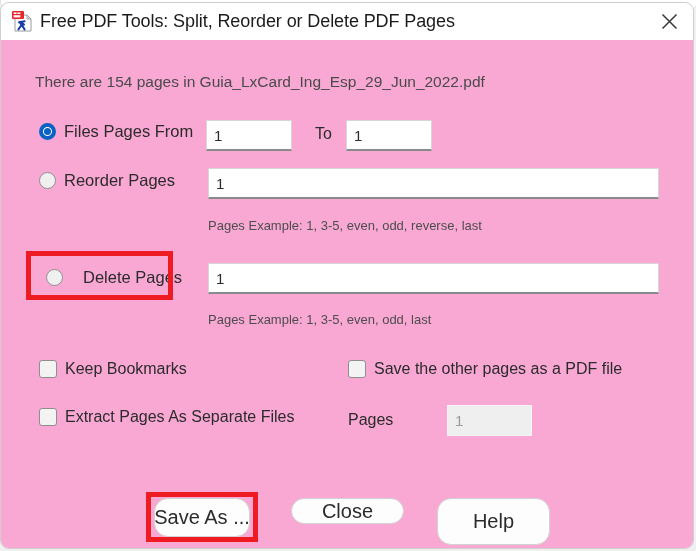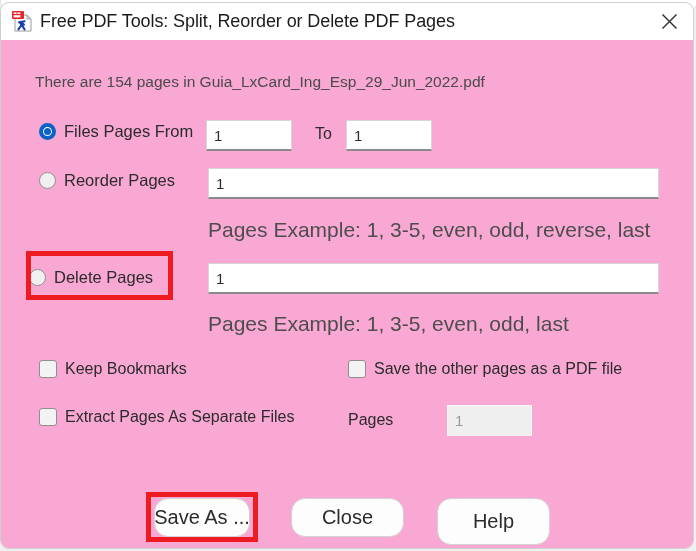--- a/index.html
+++ b/index.html
@@ -160,21 +160,21 @@
     color: #9a9a9a;
   }
 
   .static-label {
     font-size: 16px;
     color: #2b2b2b;
     white-space: nowrap;
   }
 
   .hint {
-    font-size: 21px;
+    font-size: 13px;
     color: #4d4d4d;
     white-space: nowrap;
   }
 
   
   .cb-row { display: flex; align-items: flex-end; }
   .cbox {
     width: 18px; height: 18px;
     box-sizing: border-box;
     border: 1.6px solid #8e8e8e;
@@ -276,21 +276,21 @@
     <input class="abs txt" style="left: 345px; top: 80px; width: 86px; height: 31px;" value="1">
 
     <div class="abs radio-row" style="left:38px; top:131px;">
       <span class="radio"></span>
       <span class="radio-label">Reorder Pages</span>
     </div>
     <input class="abs txt" style="left: 207px; top: 128px; width: 451px; height: 31px;" value="1">
 
     <div class="abs hint" style="left:207px; top:178px;">Pages Example: 1, 3-5, even, odd, reverse, last</div>
 
-    <div class="abs radio-row" style="left:28px; top:228px;">
+    <div class="abs radio-row" style="left:45px; top:228px;gap:12px;">
       <span class="radio"></span>
       <span class="radio-label">Delete Pages</span>
     </div>
     <input class="abs txt" style="left: 207px; top: 223px; width: 451px; height: 31px;" value="1">
 
     <div class="abs annot" style="left:25px; top:211px; width:147px; height:49px;"></div>
 
     <div class="abs hint" style="left:207px; top:272px;">Pages Example: 1, 3-5, even, odd, last</div>
 
     <div class="abs cb-row" style="left:38px; top:320px;">
@@ -306,18 +306,18 @@
       <span class="cbox"></span>
       <span class="cb-label">Extract Pages As Separate Files</span>
     </div>
     <div class="abs static-label" style="left:347px; top:371px;">Pages</div>
     <input class="abs txt disabled" style="left: 446px; top: 365px; width: 85px; height: 31px;" disabled="" value="1">
 
 
     <div class="abs btn" style="left:153px; top:458px; width:96px; height:39px;">Save As ...</div>
     <div class="abs annot" style="left:145px; top:452px; width:112px; height:50px;"></div>
 
-    <div class="abs btn" style="left:290px; top:458px; width:113px; height:39px;">Close</div>
+    <div class="abs btn" style="left:290px; top:458px; width:113px; height:26px;">Close</div>
 
     <div class="abs btn" style="left:436px; top:458px; width:113px; height:47px;">Help</div>
 
   </div>
 </div>
 
 </body></html>

